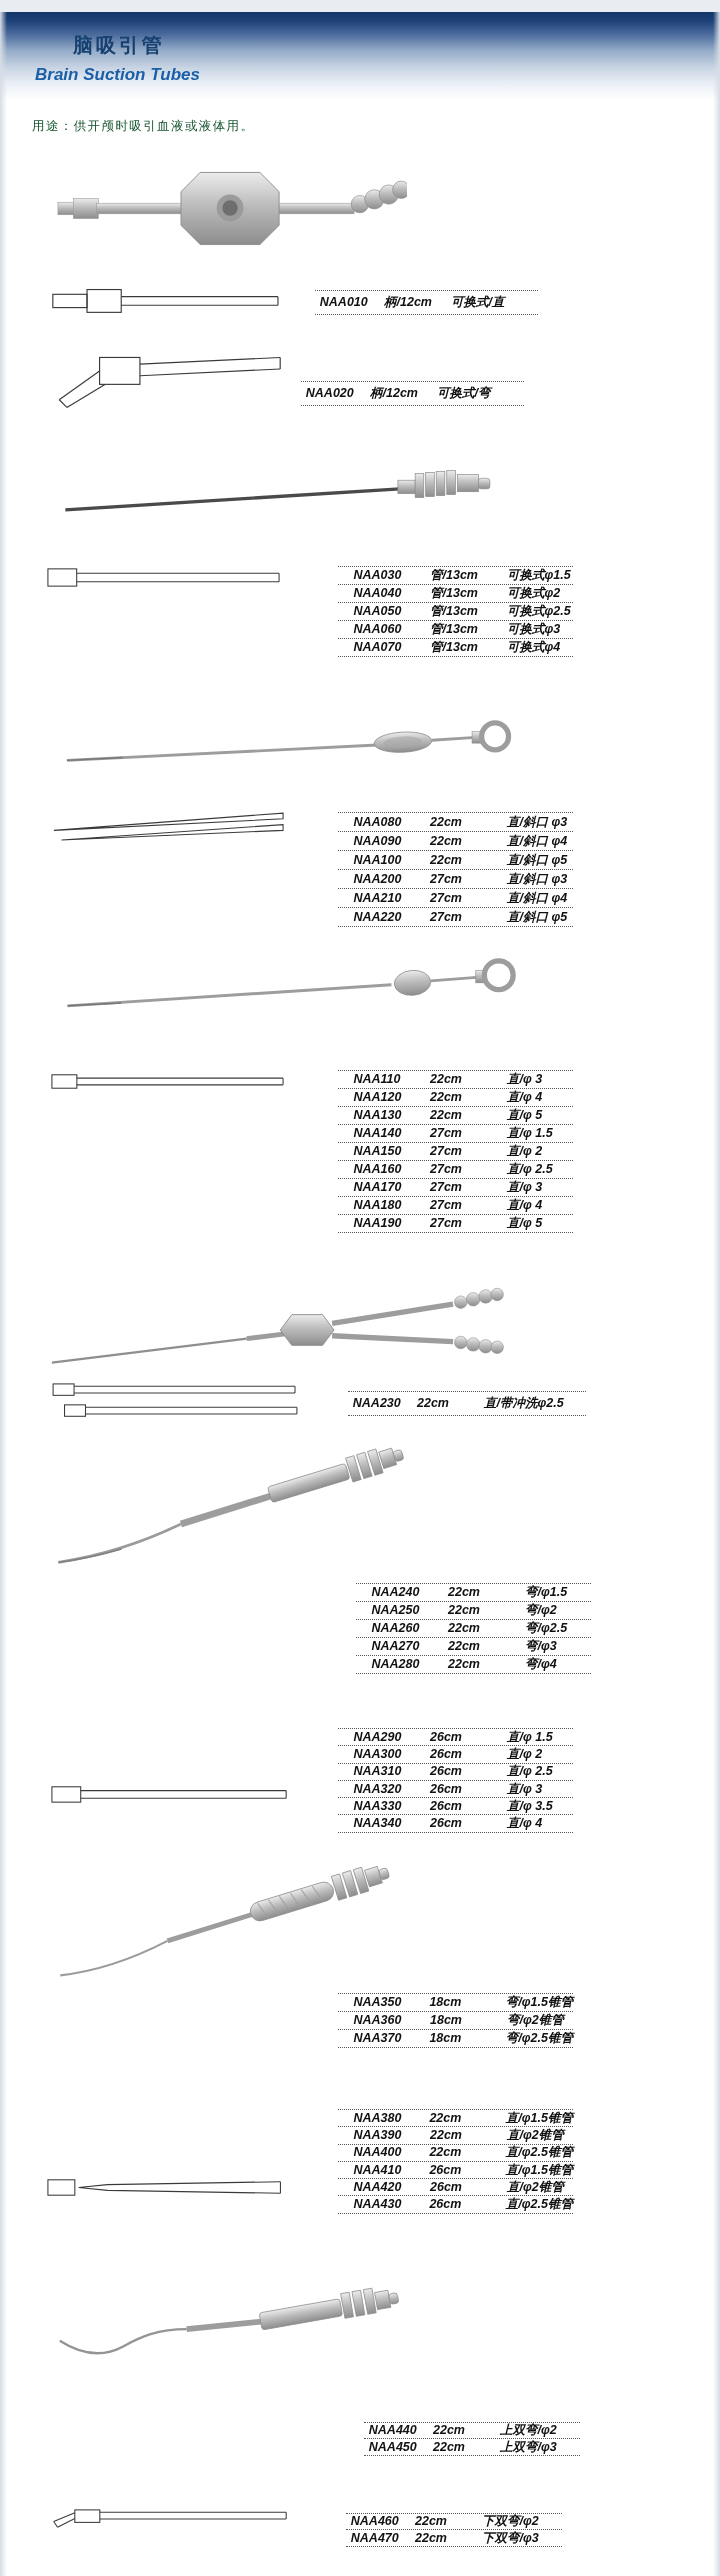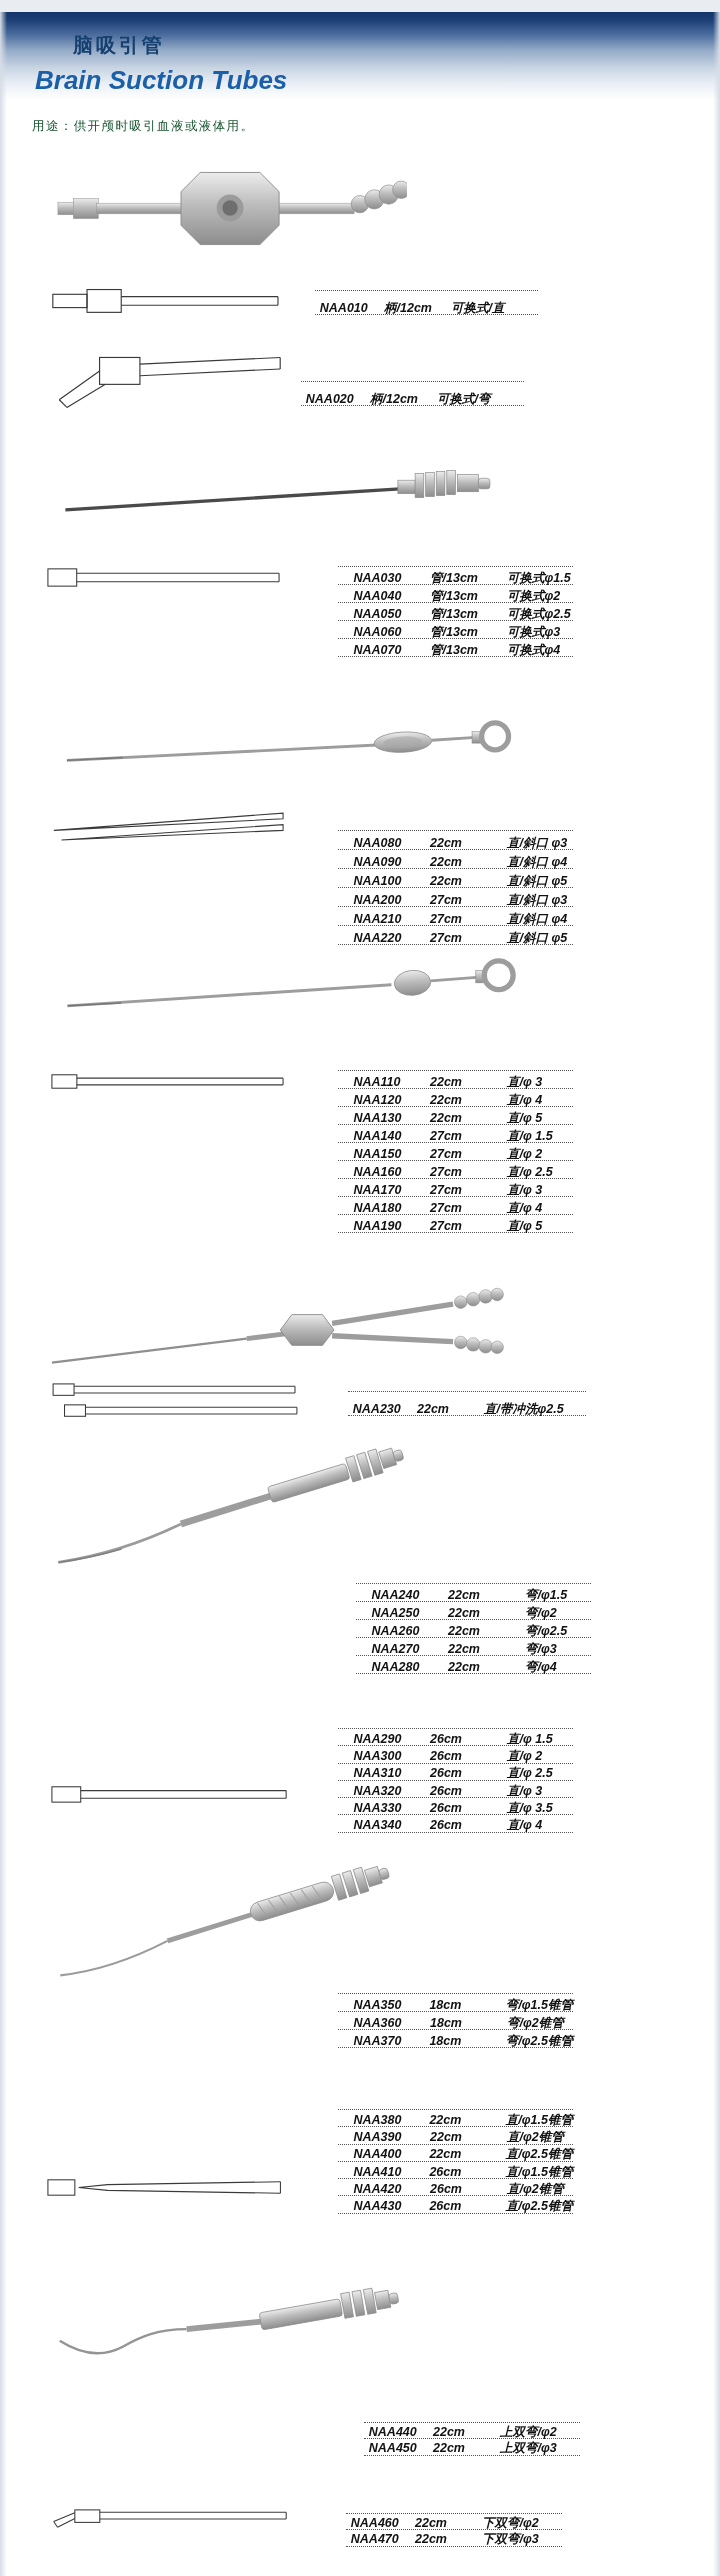--- a/index.html
+++ b/index.html
@@ -5,25 +5,25 @@
   *{margin:0;padding:0;box-sizing:border-box}
   html,body{background:#e9edf2}
   body{font-family:"Liberation Sans","DejaVu Sans",sans-serif}
   #page{position:relative;width:720px;height:2576px;margin:12px auto;background:#fff;overflow:hidden}
   .edge{position:absolute;top:0;bottom:0;width:6.7px;z-index:5}
   .edge.left{left:0;background:linear-gradient(90deg,#d7dde5,rgba(255,255,255,0))}
   .edge.right{right:0;background:linear-gradient(270deg,#d7dde5,rgba(255,255,255,0))}
   .header{position:absolute;left:0;top:0;width:720px;height:88px;
     background:linear-gradient(180deg,#14356a 0px,#1d4076 8.6px,#4d6d9e 23px,#93aac7 38px,#c9d5e4 56px,#e9eef5 71px,#ffffff 88px)}
   .title-zh{position:absolute;left:73px;top:20px;font-size:20px;font-weight:bold;color:#15406f;letter-spacing:2.9px}
-  .title-en{position:absolute;left:35px;top:53px;font-size:26px;font-style:italic;font-weight:600;color:#1a5fa8}
+  .title-en{position:absolute;left:35px;top:53px;font-size:17px;font-style:italic;font-weight:600;color:#1a5fa8}
   .usage{position:absolute;left:32px;top:106px;font-size:12.5px;color:#14532d;letter-spacing:1.4px}
   .illu{position:absolute}
   .spec-table{position:absolute;font-size:12.5px;color:#111;border-top:1px dotted #555}
-  .trow{display:flex;align-items:flex-end;height:var(--rh,18px);border-bottom:1px dotted #555}
+  .trow{display:flex;align-items:center;height:var(--rh,18px);border-bottom:1px dotted #555}
   .tcell{white-space:nowrap;font-style:italic;font-weight:bold;line-height:1}
   .c-model{width:92px;padding-left:15.4px}
   .c-size{width:77px}
   .c-spec{flex:1}
   .narrow .c-model{width:69px;padding-left:4.8px}
   .narrow .c-size{width:67px}
   svg{display:block}
 </style>
 </head>
 <body>
@@ -154,21 +154,21 @@
     <line x1="382" y1="25" x2="428" y2="22" stroke="#9d9d9d" stroke-width="3"></line>
     <rect x="424" y="16" width="10" height="12" fill="url(#gm)" stroke="#8a8a8a" stroke-width="0.6"></rect>
     <circle cx="448" cy="21" r="14" fill="none" stroke="#9d9d9d" stroke-width="5.5"></circle>
   </svg>
   <svg class="illu" style="left:50px;top:799px" width="235" height="33" viewBox="0 0 245 34">
     <g fill="none" stroke="#3a3a3a" stroke-width="1.1">
       <polygon points="4,20 243,2 243,8"></polygon>
         <polygon points="12,30 243,14 243,20"></polygon>
     </g>
   </svg>
-  <div class="spec-table" style="left:338px;top:818px;width:235px;--rh:19px">
+  <div class="spec-table" style="left:338px;top:800px;width:235px;--rh:19px">
       <div class="trow">
         <span class="tcell c-model">NAA080</span>
         <span class="tcell c-size">22cm</span>
         <span class="tcell c-spec">直/斜口 φ3</span>
       </div>
       <div class="trow">
         <span class="tcell c-model">NAA090</span>
         <span class="tcell c-size">22cm</span>
         <span class="tcell c-spec">直/斜口 φ4</span>
       </div>

